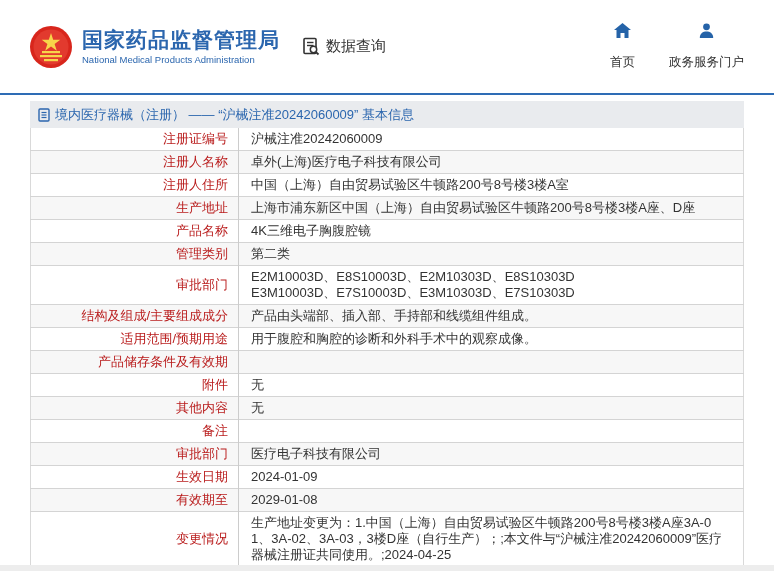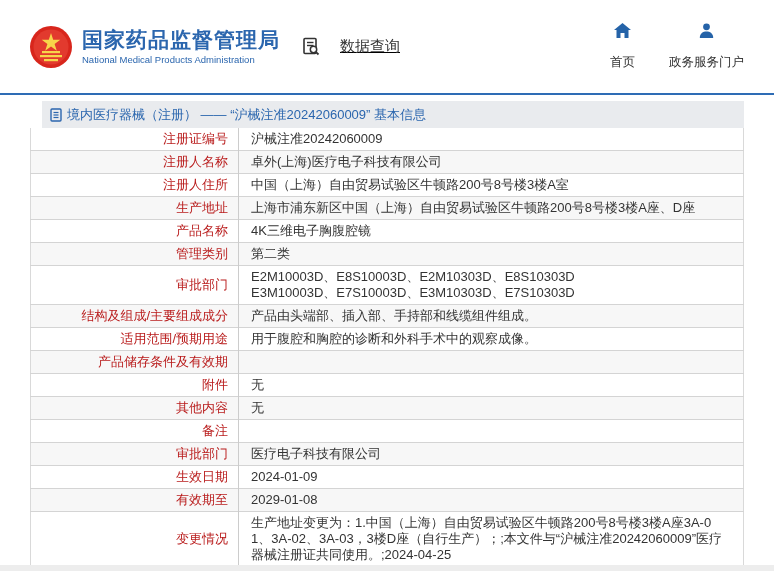--- a/index.html
+++ b/index.html
@@ -6,30 +6,30 @@
   html, body { width: 774px; height: 571px; overflow: hidden; background: #fff;
     font-family: "Liberation Sans", "DejaVu Sans", sans-serif; }
 
   
   .header { height: 95px; background: #fff; border-bottom: 2px solid #2e6cb5;
     display: flex; align-items: center; padding: 0 30px; position: relative; }
   .brand { display: flex; align-items: center; gap: 10px; }
   .emblem { width: 42px; height: 42px; flex: 0 0 auto; }
   .brand-text .cn { font-size: 21px; font-weight: bold; color: #2b66ae; letter-spacing: 1px; line-height: 1.15; }
   .brand-text .en { font-size: 9.5px; color: #2b66ae; margin-top: 2px; }
-  .data-query { display: flex; align-items: center; gap: 19px; margin-left: 22px; cursor: pointer; text-decoration: underline; }
+  .data-query { display: flex; align-items: center; gap: 5px; margin-left: 22px; cursor: pointer; }
   .data-query .dq-label { font-size: 15px; color: #333; }
   .header-nav { margin-left: auto; display: flex; gap: 34px; }
   .nav-item { display: flex; flex-direction: column; align-items: center; gap: 16px; cursor: pointer; }
   .nav-item .nav-label { font-size: 12.5px; color: #333; white-space: nowrap; }
 
   
   .content { padding: 6px 30px 0 30px; }
   .title-bar { background: #e9ebee; height: 27px; display: flex; align-items: center;
-    padding: 0 8px; gap: 5px; margin-left: 12px; }
+    padding: 0 8px; gap: 5px; }
   .title-bar .title-text { font-size: 13px; color: #2b66ae; }
 
   
   table.info { width: 100%; border-collapse: collapse; border: 1px solid #d9d9d9; border-top: none;
     table-layout: fixed; }
   table.info tr { border-top: 1px solid #d4d4d4; }
   table.info tr:first-child { border-top: none; }
   table.info tr:nth-child(even) { background: #f7f7f7; }
   td.cell-label { width: 208px; text-align: right; vertical-align: middle;
     padding: 3px 10px; font-size: 13px; color: #b91c1c; line-height: 16px; }

